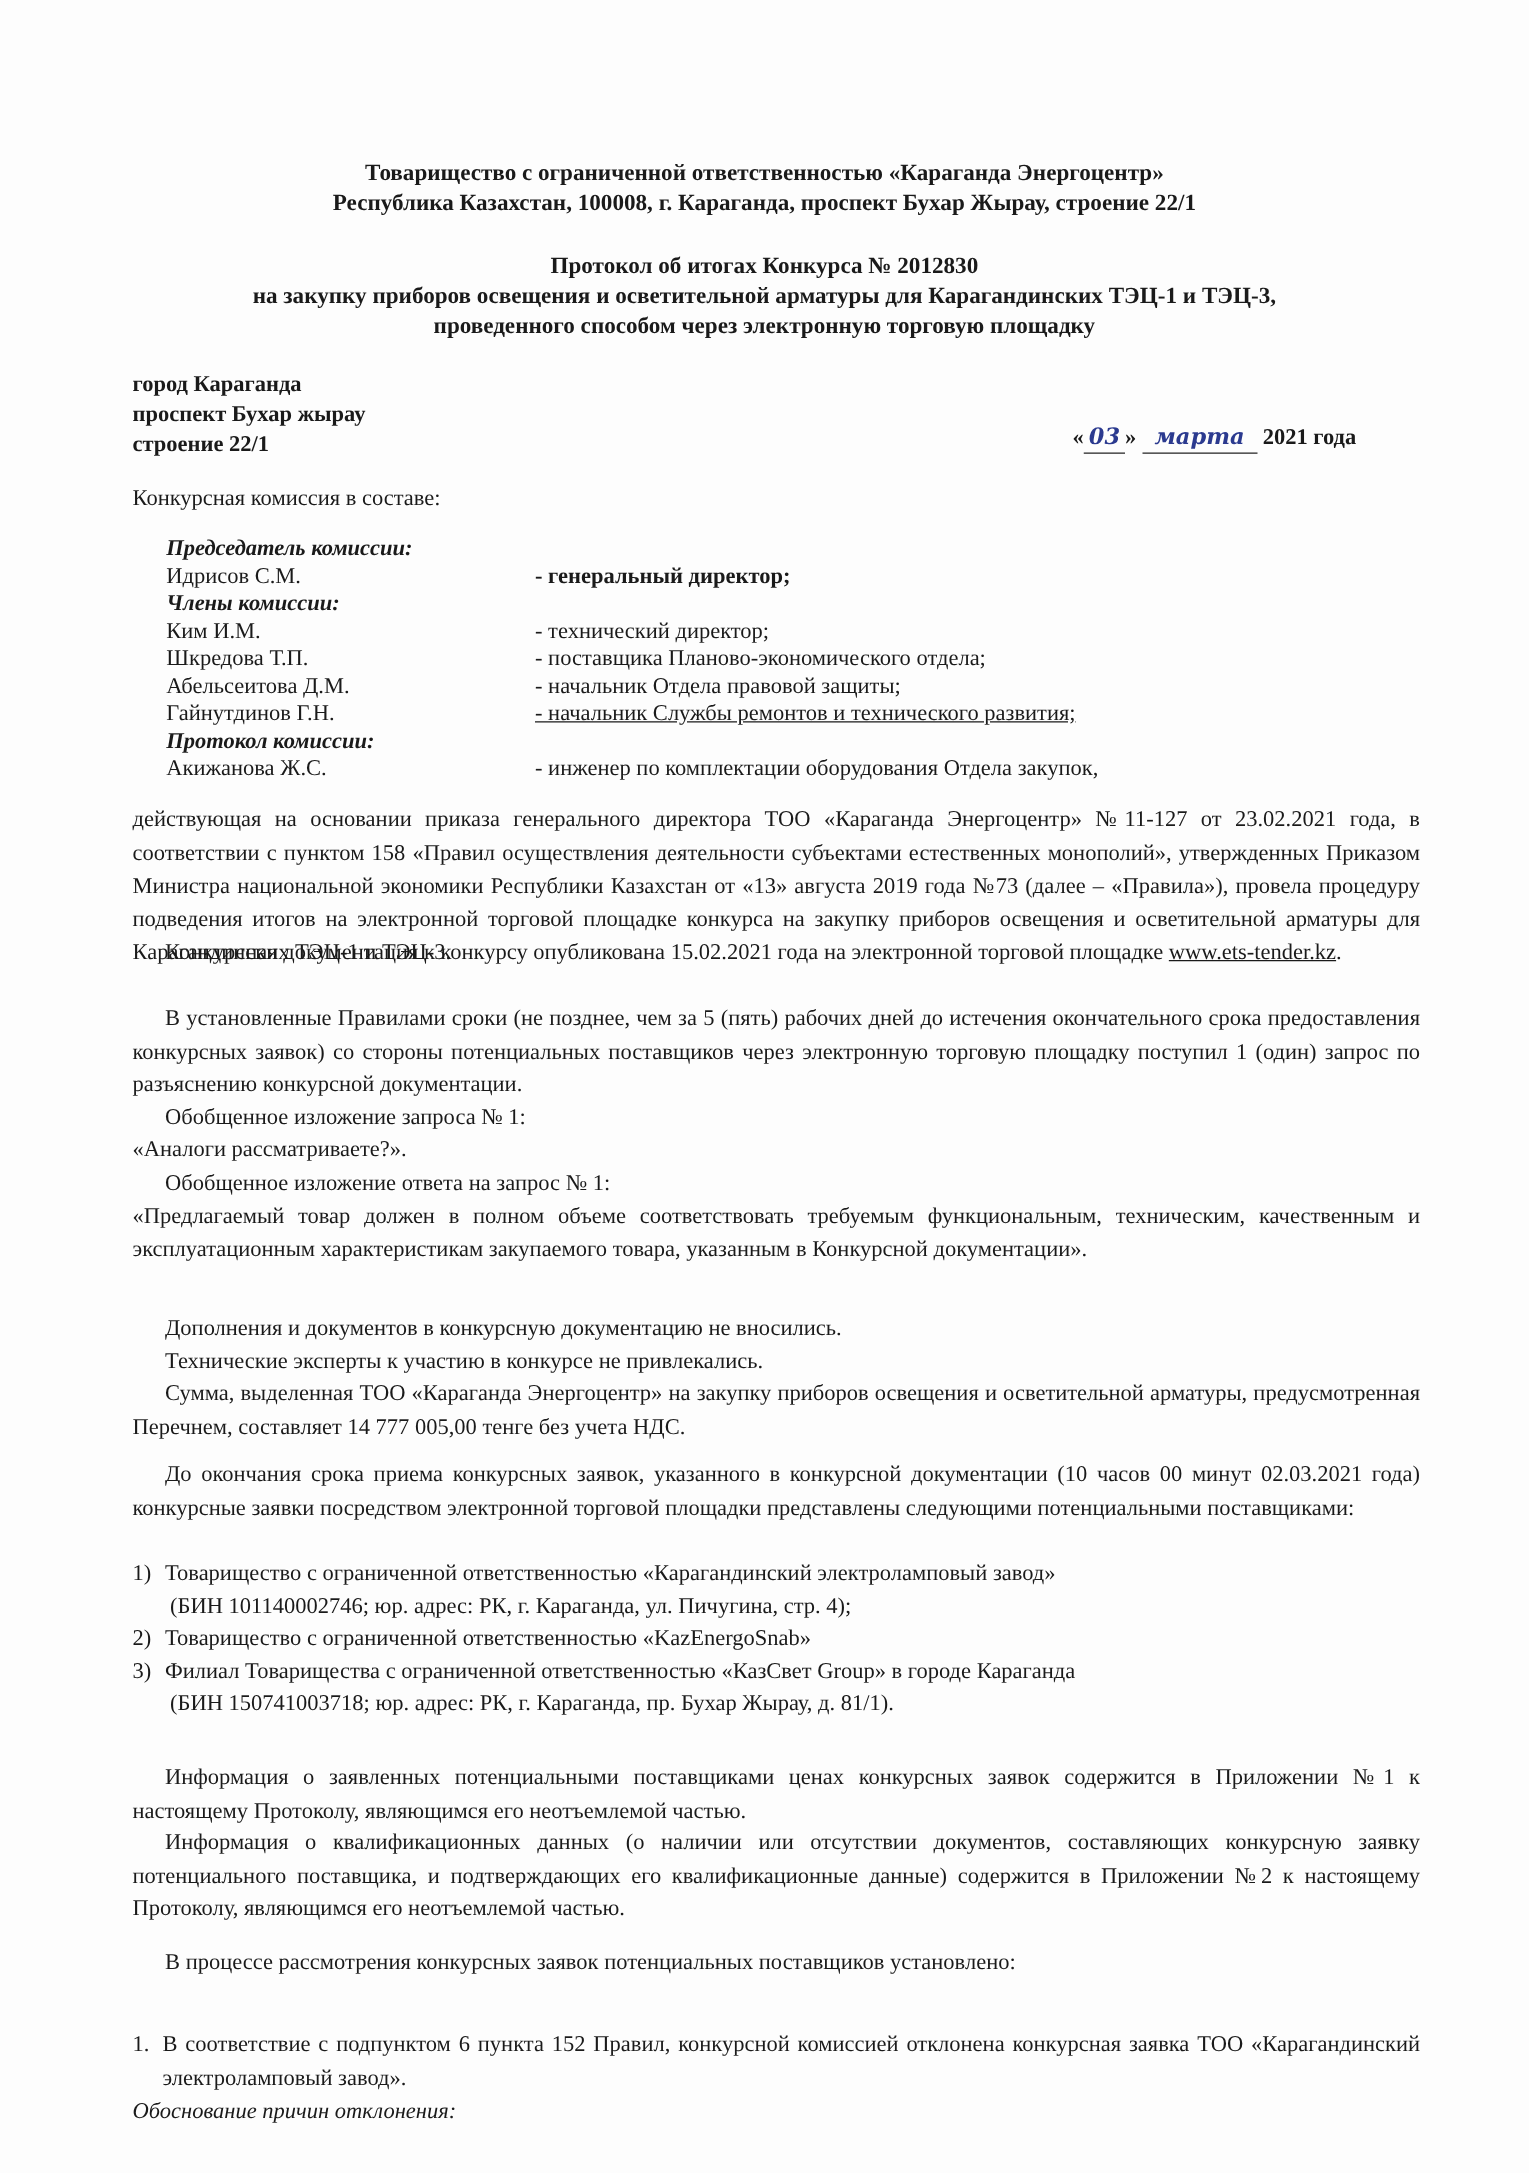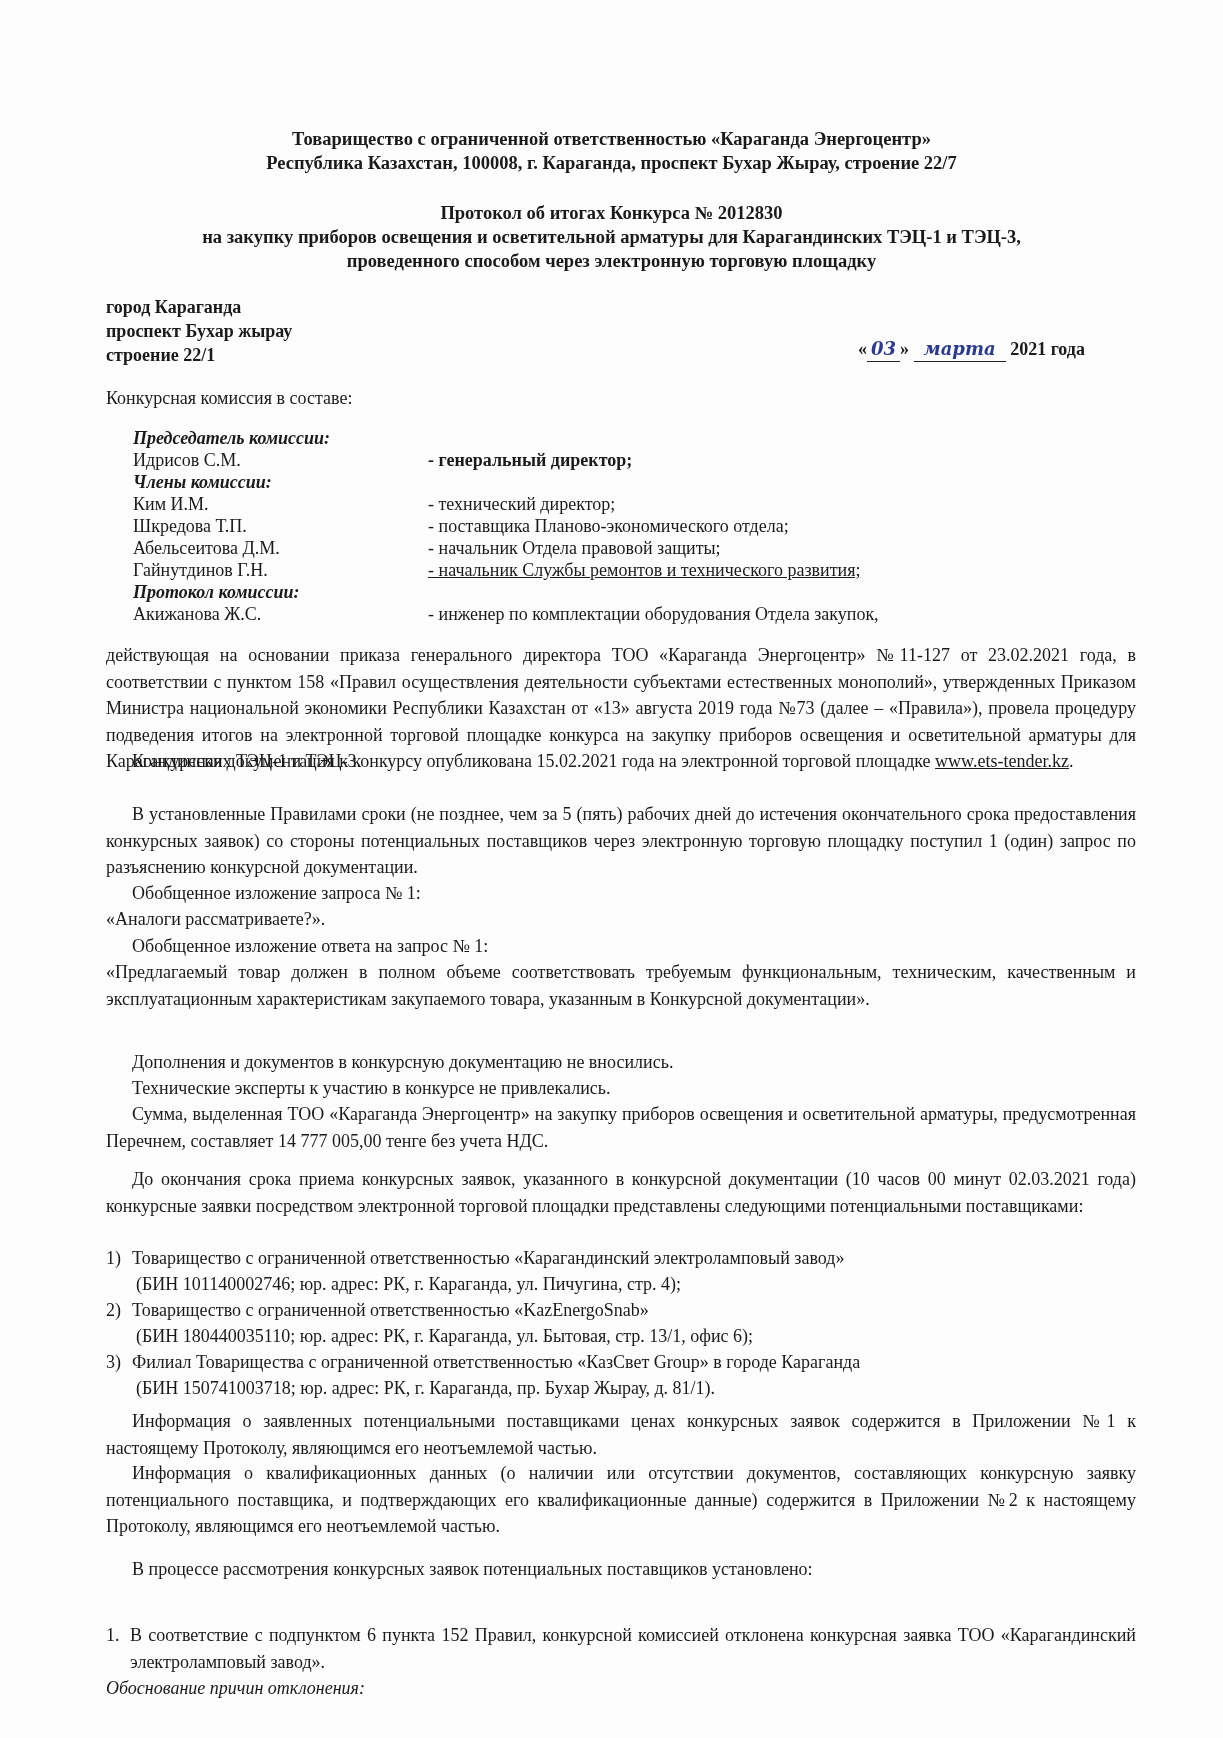--- a/index.html
+++ b/index.html
@@ -29,21 +29,21 @@
     .commission-row { position: absolute; font-size: 18px; line-height: 22px; white-space: nowrap; }
     .supplier-num { display: inline-block; width: 26px; }
     .supplier-sub { padding-left: 30px; }
   </style>
 </head>
 <body>
 
 <div class="page">
 
   <div class="hdr" style="top:127px;">Товарищество с ограниченной ответственностью «Караганда Энергоцентр»</div>
-  <div class="hdr" style="top:151px;">Республика Казахстан, 100008, г. Караганда, проспект Бухар Жырау, строение 22/7</div>
+  <div class="hdr" style="top:151px;">Республика Казахстан, 100008, г. Караганда, проспект Бухар Жырау, строение 22/1</div>
   <div class="hdr" style="top:201px;">Протокол об итогах Конкурса № 2012830</div>
   <div class="hdr" style="top:225px;">на закупку приборов освещения и осветительной арматуры для Карагандинских ТЭЦ-1 и ТЭЦ-3,</div>
   <div class="hdr" style="top:249px;">проведенного способом через электронную торговую площадку</div>
 
   <div class="abs bold" style="left:106px; top:295px;">город Караганда</div>
   <div class="abs bold" style="left:106px; top:319px;">проспект Бухар жырау</div>
   <div class="abs bold" style="left:106px; top:343px;">строение 22/1</div>
 
   <div class="abs bold" style="left:858px; top:337px;">
     <span>«</span><span class="date-hand">03</span><span>»</span>
@@ -83,21 +83,20 @@
   <div class="para" style="top:1049px;"><span class="ind"></span><span>Дополнения и документов в конкурсную документацию не вносились.</span></div>
   <div class="para" style="top:1075px;"><span class="ind"></span><span>Технические эксперты к участию в конкурсе не привлекались.</span></div>
   <div class="para" style="top:1101px;"><span class="ind"></span><span>Сумма, выделенная ТОО «Караганда Энергоцентр» на закупку приборов освещения и осветительной арматуры, предусмотренная Перечнем, составляет 14 777 005,00 тенге без учета НДС.</span></div>
 
   <div class="para" style="top:1166px;"><span class="ind"></span><span>До окончания срока приема конкурсных заявок, указанного в конкурсной документации (10 часов 00 минут 02.03.2021 года) конкурсные заявки посредством электронной торговой площадки представлены следующими потенциальными поставщиками:</span></div>
 
   <div class="para" style="top:1245px; line-height:26px;">
     <div><span class="supplier-num">1)</span><span>Товарищество с ограниченной ответственностью «Карагандинский электроламповый завод»</span></div>
     <div class="supplier-sub">(БИН  101140002746; юр. адрес: РК, г. Караганда, ул. Пичугина, стр. 4);</div>
     <div><span class="supplier-num">2)</span><span>Товарищество с ограниченной ответственностью «KazEnergoSnab»</span></div>
-    <div class="supplier-sub">(БИН  180440035110; юр. адрес: РК, г. Караганда, ул. Бытовая, стр. 13/1, офис 6);</div>
     <div><span class="supplier-num">3)</span><span>Филиал Товарищества с ограниченной ответственностью «КазСвет Group» в городе Караганда</span></div>
     <div class="supplier-sub">(БИН  150741003718; юр. адрес: РК, г. Караганда, пр. Бухар Жырау, д. 81/1).</div>
   </div>
 
   <div class="para" style="top:1408px;"><span class="ind"></span><span>Информация о заявленных потенциальными поставщиками ценах конкурсных заявок содержится в Приложении №1 к настоящему Протоколу, являющимся его неотъемлемой частью.</span></div>
   <div class="para" style="top:1460px;"><span class="ind"></span><span>Информация о квалификационных данных (о наличии или отсутствии документов, составляющих конкурсную заявку потенциального поставщика, и подтверждающих его квалификационные данные) содержится в Приложении №2 к настоящему Протоколу, являющимся его неотъемлемой частью.</span></div>
 
   <div class="para" style="top:1556px;"><span class="ind"></span><span>В процессе рассмотрения конкурсных заявок потенциальных поставщиков установлено:</span></div>
 
   <div class="para" style="top:1622px; padding-left:24px; width:1006px; text-indent:-24px;"><span style="display:inline-block; width:24px; text-indent:0;">1.</span><span>В соответствие с подпунктом 6 пункта 152 Правил, конкурсной комиссией отклонена конкурсная заявка ТОО «Карагандинский электроламповый завод».</span></div>

